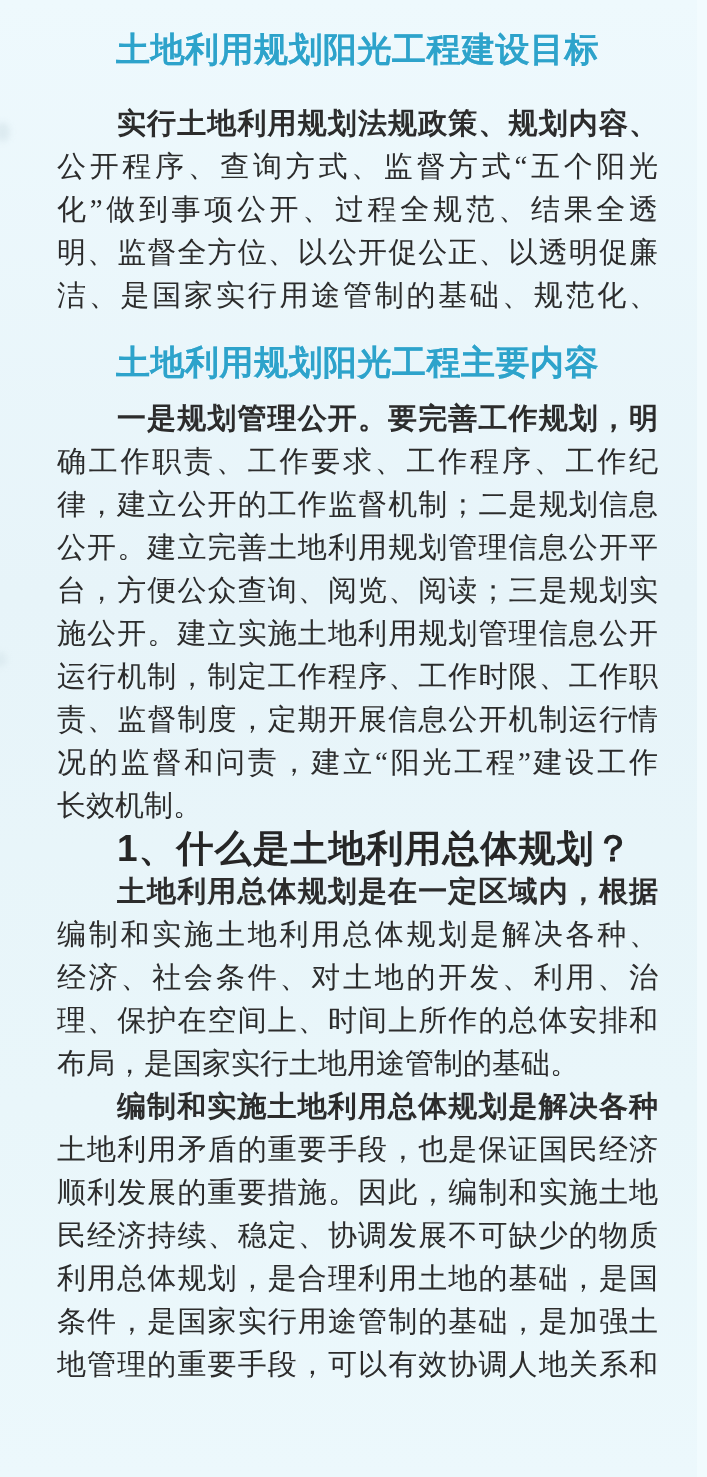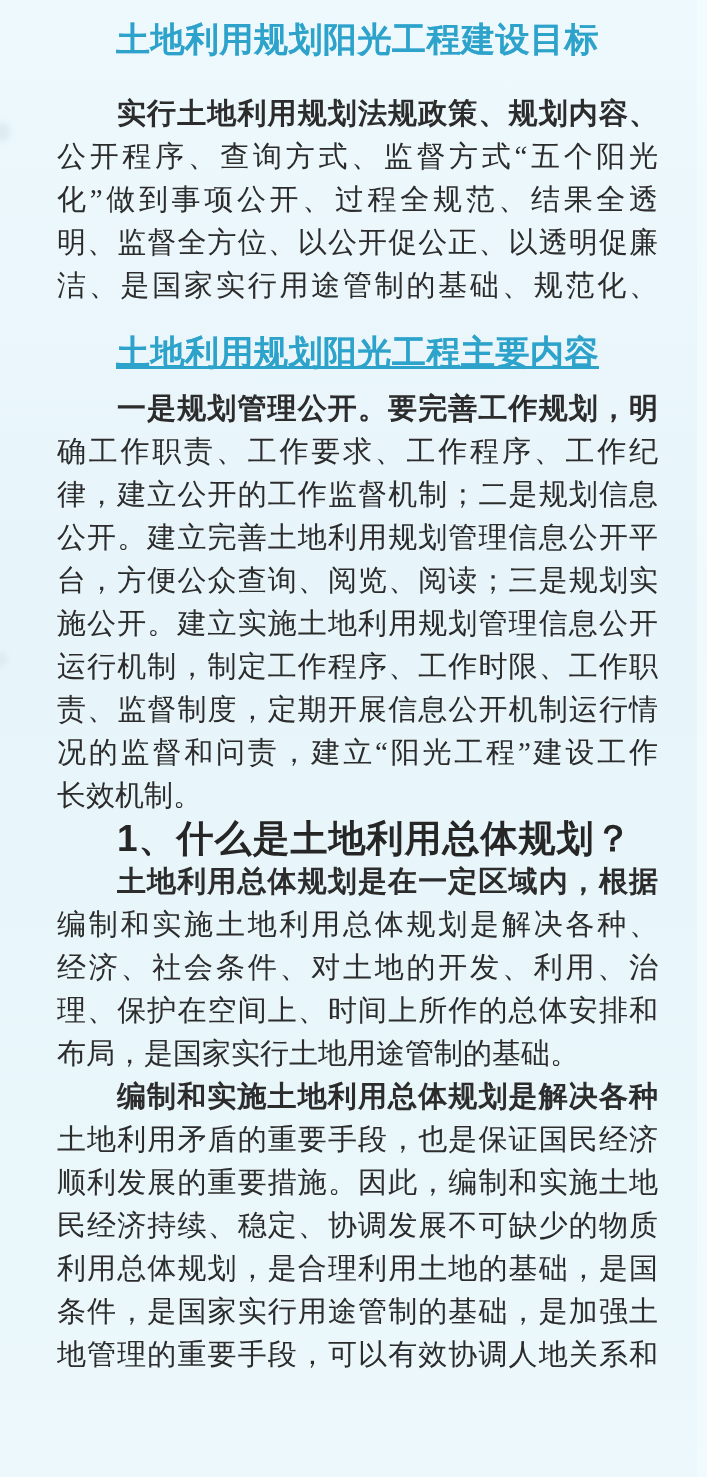--- a/index.html
+++ b/index.html
@@ -19,37 +19,37 @@
   }
   .smudge {
     position: absolute; background: #c9dbe2; border-radius: 50%;
     filter: blur(3px);
   }
   .smudge.s1 { left: -5px; top: 122px; width: 15px; height: 20px; opacity: .45; }
   .smudge.s2 { left: -6px; top: 652px; width: 13px; height: 15px; opacity: .35; }
 
   .content {
     position: absolute; inset: 0;
-    padding: 16px 49px 0 57px;
+    padding: 26px 49px 0 57px;
     box-sizing: border-box;
   }
 
   .sec-title {
     margin: 0 0 30px 0;
     font-family: "Liberation Sans", "DejaVu Sans", sans-serif;
     font-weight: bold;
     font-size: 34px;
     line-height: 46px;
     letter-spacing: 0.5px;
     color: #2da3cb;
     text-align: center;
     
     text-shadow: 0 0 0.6px rgba(45,163,203,0.55);
   }
-  .sec-title.t2 { margin: 22px 0 12px 0; text-decoration: underline; }
+  .sec-title.t2 { margin: 22px 0 12px 0; }
 
   .para {
     font-family: "Liberation Serif", "DejaVu Serif", serif;
     font-size: 29px;
     line-height: 43px;
     color: #2c2c2c;
   }
   .bline {
     height: 43px;
     text-align: justify;

